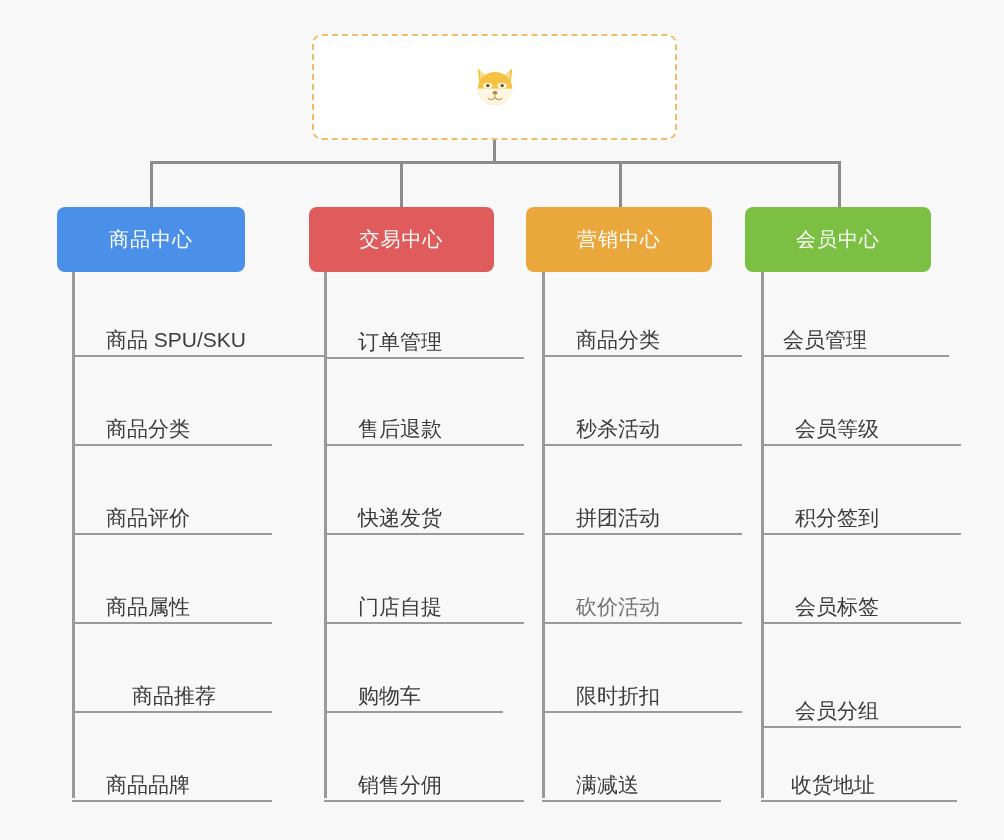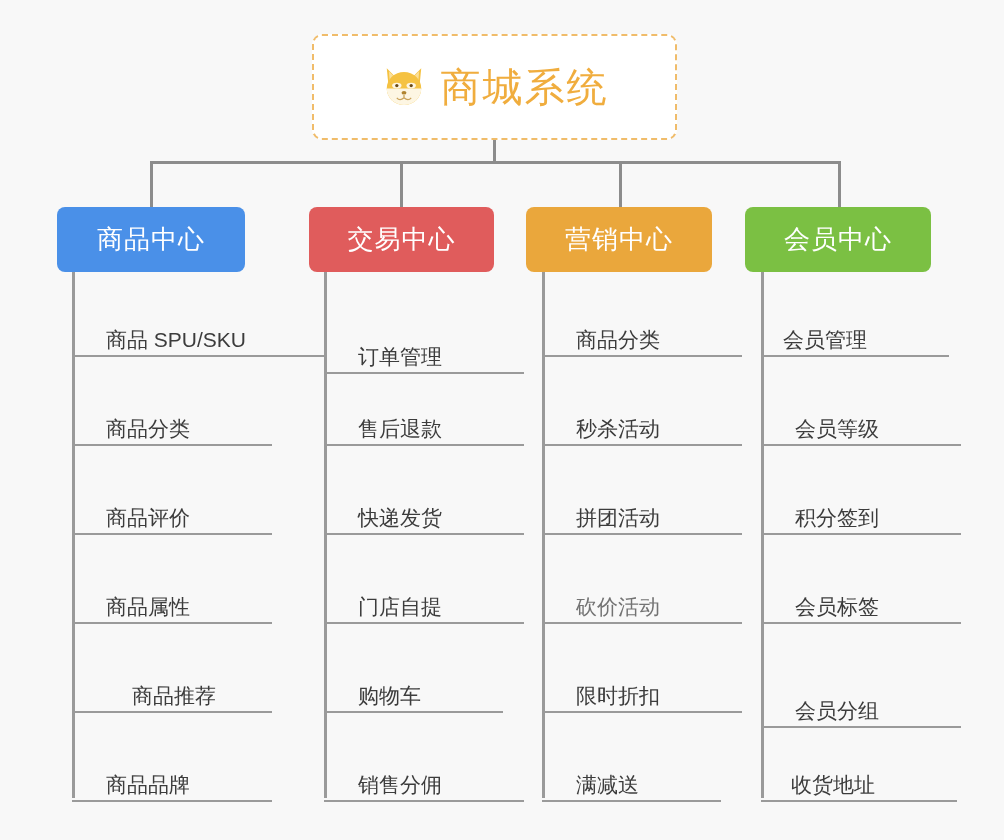--- a/index.html
+++ b/index.html
@@ -63,21 +63,21 @@
   .cat-box {
     position: absolute;
     top: 207px;
     height: 65px;
     box-sizing: border-box;
     border-radius: 8px;
     display: flex;
     align-items: center;
     justify-content: center;
     color: #ffffff;
-    font-size: 26px;
+    font-size: 20px;
     letter-spacing: 1px;
     white-space: nowrap;
   }
 
   
   .leaf-col {
     position: absolute;
     top: 272px;
   }
   .leaf-trunk {
@@ -119,21 +119,20 @@
       <path d="M8 34 a24 23 0 0 0 48 0 z" fill="#fdf6e3"></path>
       <ellipse cx="22" cy="30" rx="6.5" ry="4" fill="#fdf6e3"></ellipse>
       <ellipse cx="42" cy="30" rx="6.5" ry="4" fill="#fdf6e3"></ellipse>
       <ellipse cx="22" cy="30" rx="2.3" ry="2.3" fill="#6b4a16"></ellipse>
       <ellipse cx="42" cy="30" rx="2.3" ry="2.3" fill="#6b4a16"></ellipse>
       <ellipse cx="32" cy="40" rx="3.4" ry="2.6" fill="#b08430"></ellipse>
       <path d="M32 43 L32 47" stroke="#c9a25a" stroke-width="1.8" fill="none"></path>
       <path d="M32 47 q-6 5 -10 0" stroke="#c9a25a" stroke-width="1.8" fill="none"></path>
       <path d="M32 47 q6 5 10 0" stroke="#c9a25a" stroke-width="1.8" fill="none"></path>
     </svg>
-    <span class="root-title">商城系统</span>
   </div>
 
   <div id="connectors">
       <div class="conn conn-v" style="left: 493px; top: 140px; height: 24px; background: rgb(140, 140, 140);"></div>
       <div class="conn conn-h" style="left: 150px; top: 161px; width: 691px; background: rgb(140, 140, 140);"></div>
       <div class="conn conn-v" style="left: 150px; top: 161px; height: 46px; background: rgb(140, 140, 140);"></div>
       <div class="conn conn-v" style="left: 400px; top: 161px; height: 46px; background: rgb(140, 140, 140);"></div>
       <div class="conn conn-v" style="left: 619px; top: 161px; height: 46px; background: rgb(140, 140, 140);"></div>
       <div class="conn conn-v" style="left: 838px; top: 161px; height: 46px; background: rgb(140, 140, 140);"></div>
     </div>
@@ -161,21 +160,21 @@
         </div>
         <div class="leaf-item" style="top: 496px; width: 152px; border-bottom-color: rgb(154, 154, 154);">
           <span class="leaf-label" style="color: rgb(60, 60, 60);">商品品牌</span>
         </div>
       </div>
       <div class="cat-box" style="left: 309px; width: 185px; background: rgb(224, 92, 92);">
         <span>交易中心</span>
       </div>
       <div class="leaf-col" style="left: 324px;">
         <div class="leaf-trunk" style="height: 526px; background: rgb(154, 154, 154);"></div>
-        <div class="leaf-item" style="top: 68px; width: 152px; border-bottom-color: rgb(154, 154, 154);">
+        <div class="leaf-item" style="top: 53px; width: 152px; border-bottom-color: rgb(154, 154, 154);">
           <span class="leaf-label" style="color: rgb(60, 60, 60);">订单管理</span>
         </div>
         <div class="leaf-item" style="top: 140px; width: 152px; border-bottom-color: rgb(154, 154, 154);">
           <span class="leaf-label" style="color: rgb(60, 60, 60);">售后退款</span>
         </div>
         <div class="leaf-item" style="top: 229px; width: 152px; border-bottom-color: rgb(154, 154, 154);">
           <span class="leaf-label" style="color: rgb(60, 60, 60);">快递发货</span>
         </div>
         <div class="leaf-item" style="top: 318px; width: 152px; border-bottom-color: rgb(154, 154, 154);">
           <span class="leaf-label" style="color: rgb(60, 60, 60);">门店自提</span>

